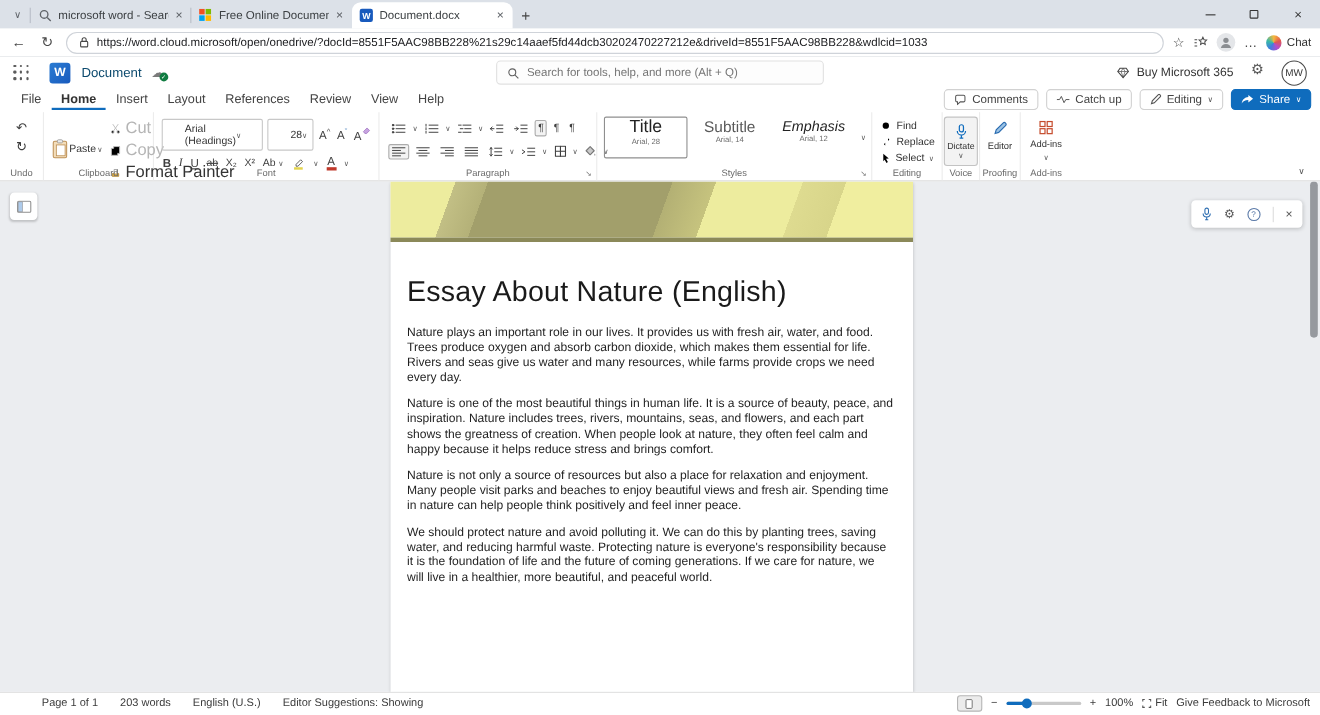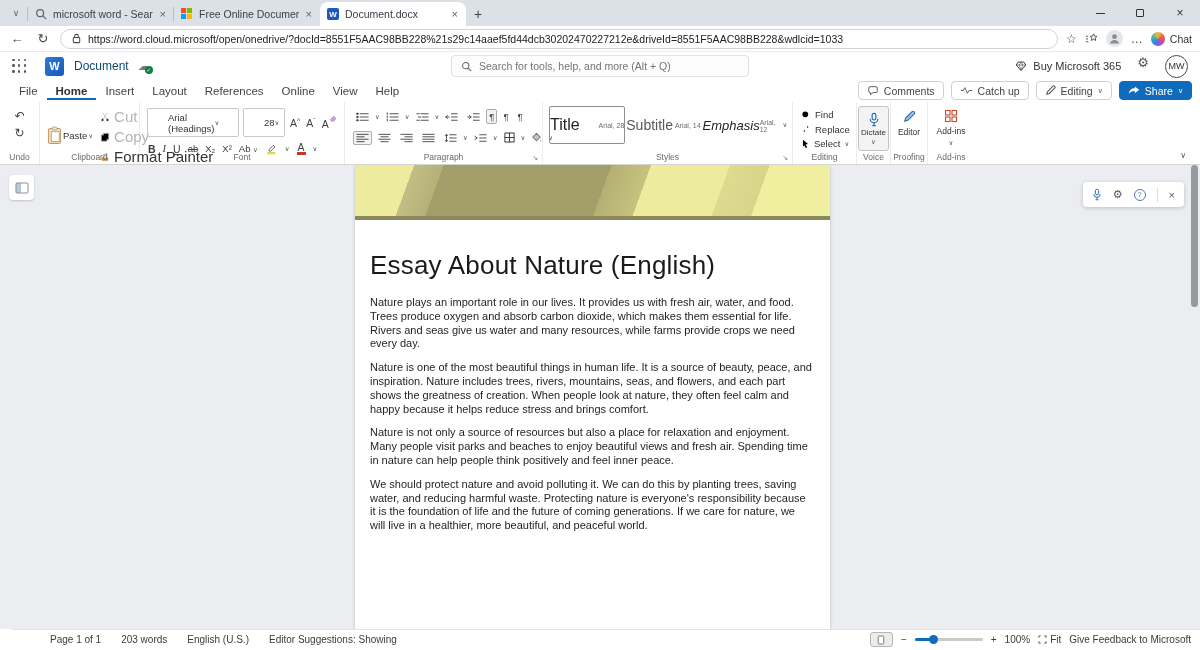--- a/index.html
+++ b/index.html
@@ -99,21 +99,21 @@
 
   .g-para { width:198px; }
   .pr { display:flex; align-items:center; gap:3px; margin:7px 0 0 8px; }
   .pr2 { margin-top:6px; }
   .pic { display:flex; align-items:center; justify-content:center; padding:1px 2px; border:1px solid transparent; border-radius:2px; }
   .pic.sel { border-color:#ababab; background:#f3f3f3; }
   .pg { font-size:9.5px; color:#3f3f3f; }
 
   .g-styles { width:250px; }
   .gallery { display:flex; margin:4px 0 0 6px; align-items:stretch; }
-  .stylecell { width:86px; height:38px; display:flex; flex-direction:row; align-items:center; justify-content:space-between;
+  .stylecell { width:86px; height:38px; display:flex; flex-direction:column; align-items:center; justify-content:flex-start;
     border:1px solid transparent; border-radius:2px; }
   .stylecell.sel { border-color:#8f8f8f; }
   .sname { color:#222; } .sdet { font-size:7px; color:#6d6d6d; margin-top:1px; }
   .st-title { font-size:16px; } .st-sub { font-size:14px; color:#595959; } .st-emp { font-size:13px; font-style:italic; }
   .stchev { width:16px; display:flex; align-items:center; justify-content:center; }
 
   .g-edit { width:64px; display:flex; flex-direction:column; gap:3.5px; padding:7px 0 0 8px; font-size:9.5px; color:#333; }
   .g-edit .row { display:flex; align-items:center; gap:4px; }
 
   .g-voice { width:34px; display:flex; justify-content:center; }
@@ -137,21 +137,21 @@
   .floattb { position:absolute; top:17px; right:16px; height:25px; background:#fff; border-radius:4px;
     box-shadow:0 1px 4px rgba(0,0,0,.2); display:flex; align-items:center; gap:11px; padding:0 9px; }
   .ft { font-size:11px; color:#5b5b5b; }
   .helpc { width:12px; height:12px; border-radius:50%; border:1px solid #5b7aa8; color:#5b7aa8; font-size:7.5px;
     display:flex; align-items:center; justify-content:center; }
   .ftdiv { width:1px; height:14px; background:#ddd; }
   .scrollthumb { position:absolute; right:2px; top:0; width:7px; height:142px; background:#96999e; border-radius:4px; }
 
   
   .statusbar { height:20px; background:#fff; border-top:1px solid #e3e3e3; display:flex; align-items:center;
-    font-size:10px; color:#3b3b3b; padding-left:38px;margin-left:12px; }
+    font-size:10px; color:#3b3b3b; padding-left:38px; }
   .stleft { display:flex; gap:20px; }
   .stright { margin-left:auto; display:flex; align-items:center; gap:8px; margin-right:9px; }
   .pvbtn { width:23px; height:15px; border:1px solid #b5b5b5; background:#ececec; border-radius:3px;
     display:flex; align-items:center; justify-content:center; }
   .zslider { position:relative; width:68px; height:3px; background:#c9c9c9; border-radius:2px; }
   .zfill { position:absolute; left:0; top:0; height:3px; width:18px; background:#0f6cbd; border-radius:2px; }
   .zthumb { position:absolute; left:14px; top:-3px; width:9px; height:9px; border-radius:50%; background:#0f6cbd; }
   .fitwrap { display:flex; align-items:center; gap:3px; }
 </style>
 </head>
@@ -280,21 +280,21 @@
     <span class="mwav">MW</span>
   </div>
 </div>
 
 <div class="rtabs">
   <span class="rtab">File</span>
   <span class="rtab active">Home</span>
   <span class="rtab">Insert</span>
   <span class="rtab">Layout</span>
   <span class="rtab">References</span>
-  <span class="rtab">Online</span>
+  <span class="rtab">Review</span>
   <span class="rtab">View</span>
   <span class="rtab">Help</span>
 
   <div class="rtright">
     <span class="rbtn">
       <svg viewBox="0 0 14 13" width="12" height="11">
           <path d="M3.5 2h7A1.5 1.5 0 0 1 12 3.5v4A1.5 1.5 0 0 1 10.5 9H7l-3 2.6V9h-.5A1.5 1.5 0 0 1 2 7.5v-4A1.5 1.5 0 0 1 3.5 2z"></path>
         </svg>
       <span>Comments</span>
     </span>

